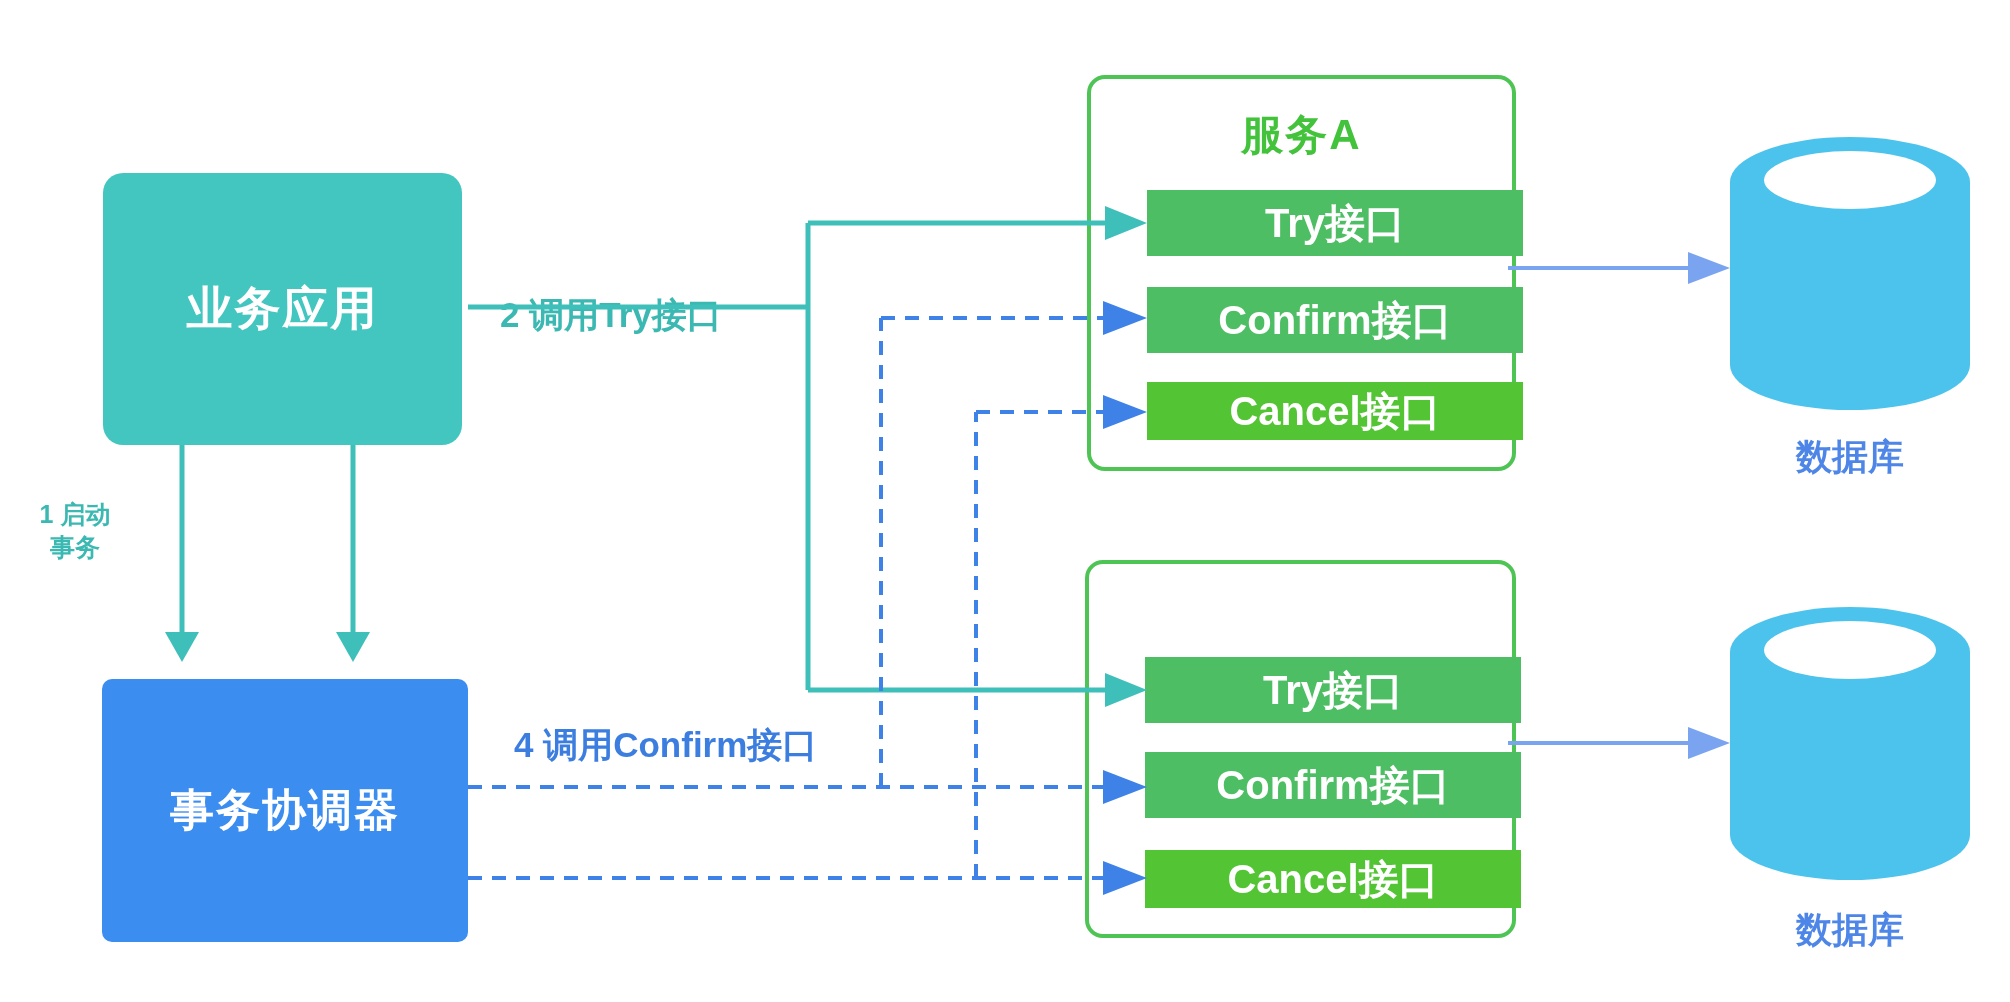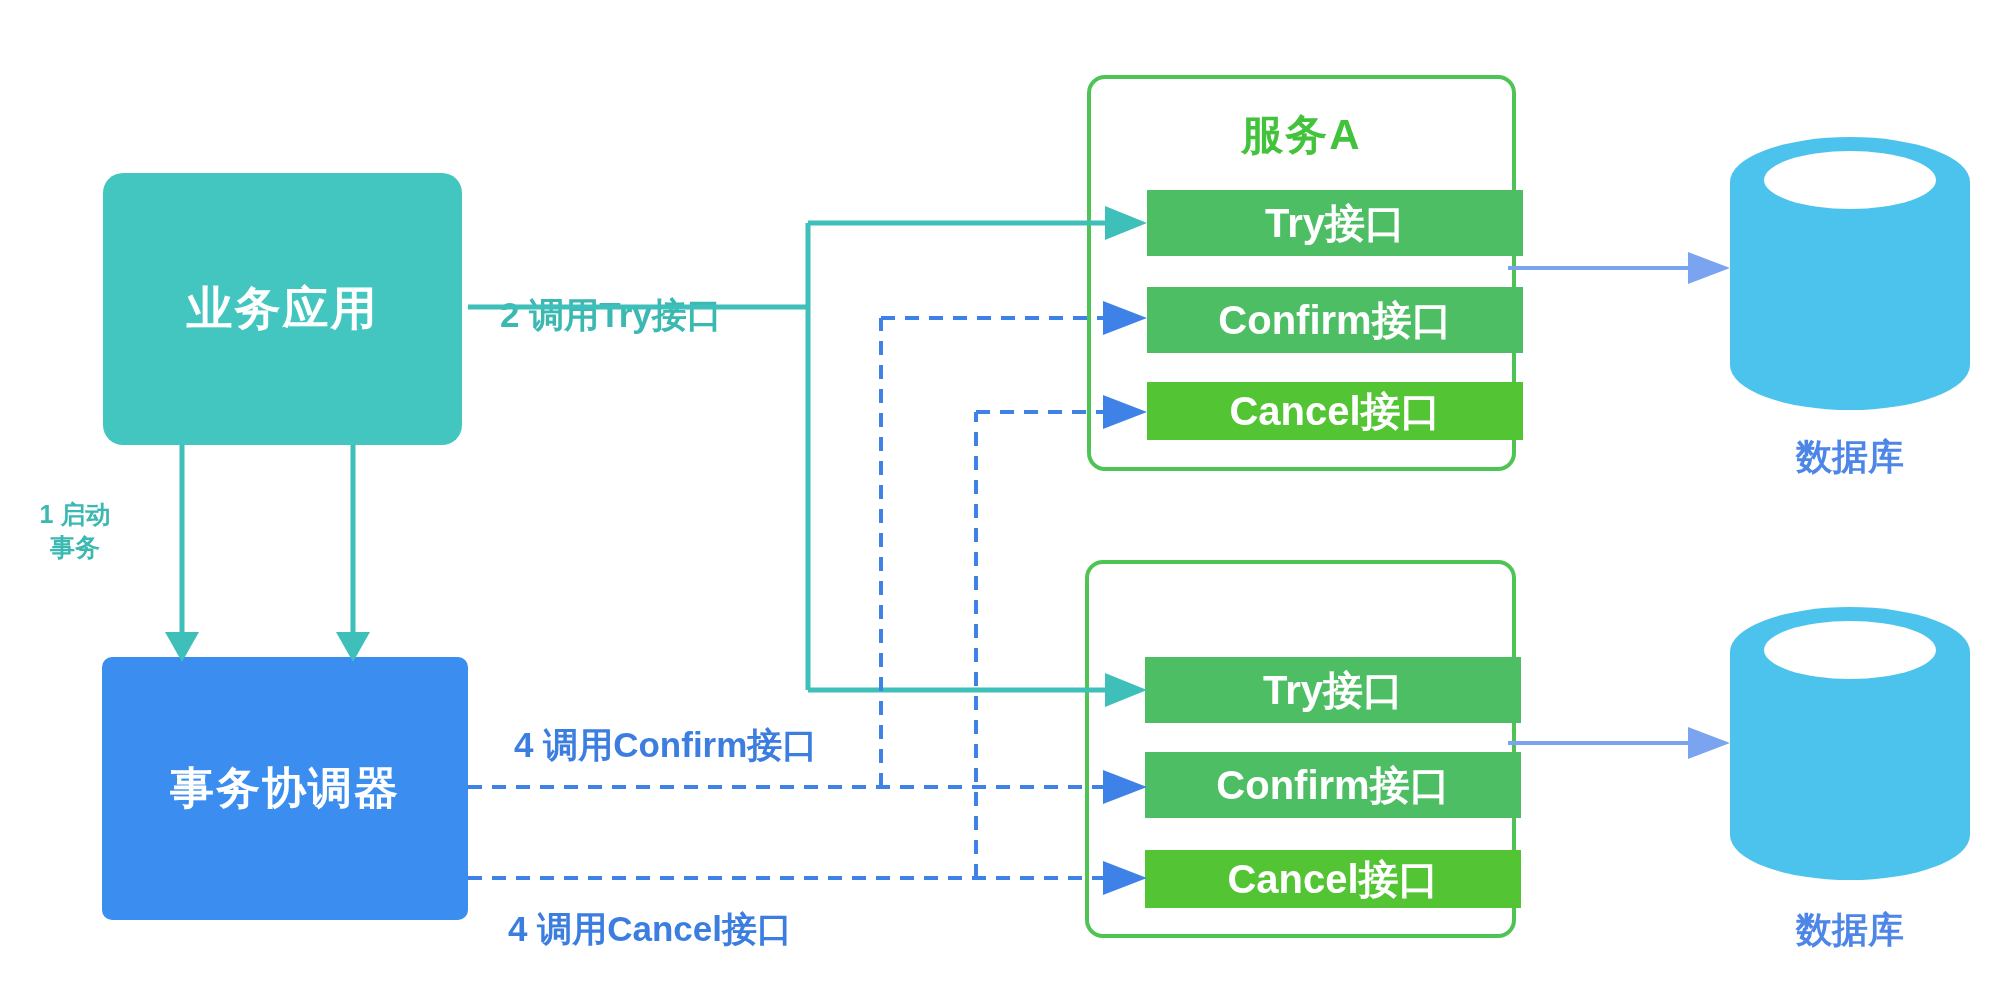--- a/index.html
+++ b/index.html
@@ -5,21 +5,21 @@
   html,body{margin:0;padding:0;background:#ffffff;}
   #canvas{
     position:relative;width:2010px;height:1002px;background:#ffffff;overflow:hidden;
     font-family:"Liberation Sans","DejaVu Sans",sans-serif;font-weight:bold;
   }
   #connectors{position:absolute;left:0;top:0;pointer-events:none;z-index:3;}
   .node{position:absolute;display:flex;align-items:center;justify-content:center;
         color:#ffffff;z-index:1;}
   .app-box{left:103px;top:173px;width:359px;height:272px;background:var(--teal);
            border-radius:20px;font-size:46px;letter-spacing:2px;}
-  .coord-box{left:102px;top:657px;width:366px;height:263px;background:var(--blue_box);
+  .coord-box{left:102px;top:679px;width:366px;height:263px;background:var(--blue_box);
            border-radius:10px;font-size:44px;letter-spacing:2px;align-items:center;}
   .panel{position:absolute;background:#ffffff;border:4px solid var(--green_border);
          border-radius:18px;z-index:1;}
   .panel-a{left:1087px;top:75px;width:421px;height:388px;}
   .panel-b{left:1085px;top:560px;width:423px;height:370px;}
   .panel-title{position:absolute;left:0;top:28px;width:100%;text-align:center;
          color:var(--green_title);font-size:42px;letter-spacing:2px;}
   .bar{position:absolute;left:56px;width:376px;height:66px;background:var(--green_bar);
        display:flex;align-items:center;justify-content:center;color:#fff;font-size:40px;}
   .bar-try{top:111px;}
@@ -73,21 +73,20 @@
     <div class="bar bar-confirm">Confirm接口</div>
     <div class="bar bar-cancel">Cancel接口</div>
   </div>
 
   <div class="edge-label teal-text lbl-start">
     <div>1 启动</div>
     <div>事务</div>
   </div>
   <div class="edge-label teal-text lbl-try">2 调用Try接口</div>
   <div class="edge-label blue-text lbl-confirm">4 调用Confirm接口</div>
-  <div class="edge-label blue-text lbl-cancel">4 调用Cancel接口</div>
 
   <div class="db-label db-label-1">数据库</div>
   <div class="db-label db-label-2">数据库</div>
 
   <svg id="connectors" width="2010" height="1002" viewBox="0 0 2010 1002" xmlns="http://www.w3.org/2000/svg">
 
     <line class="t" x1="468" y1="307" x2="808" y2="307"></line>
     <line class="t" x1="808" y1="223" x2="808" y2="690"></line>
     <line class="t" x1="808" y1="223" x2="1108" y2="223"></line>
     <line class="t" x1="808" y1="690" x2="1108" y2="690"></line>

